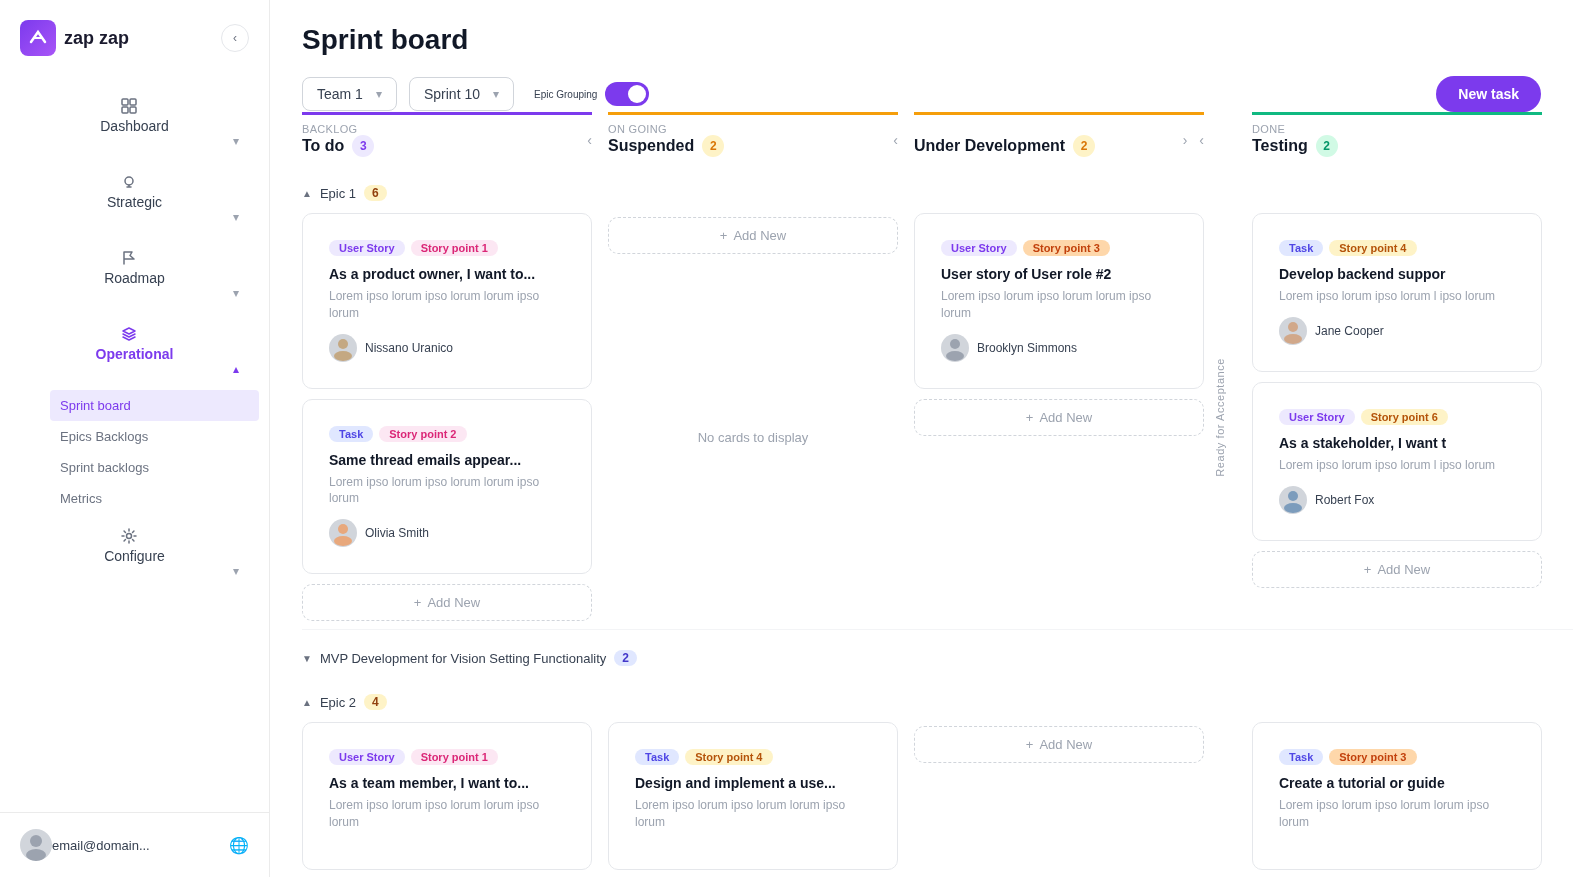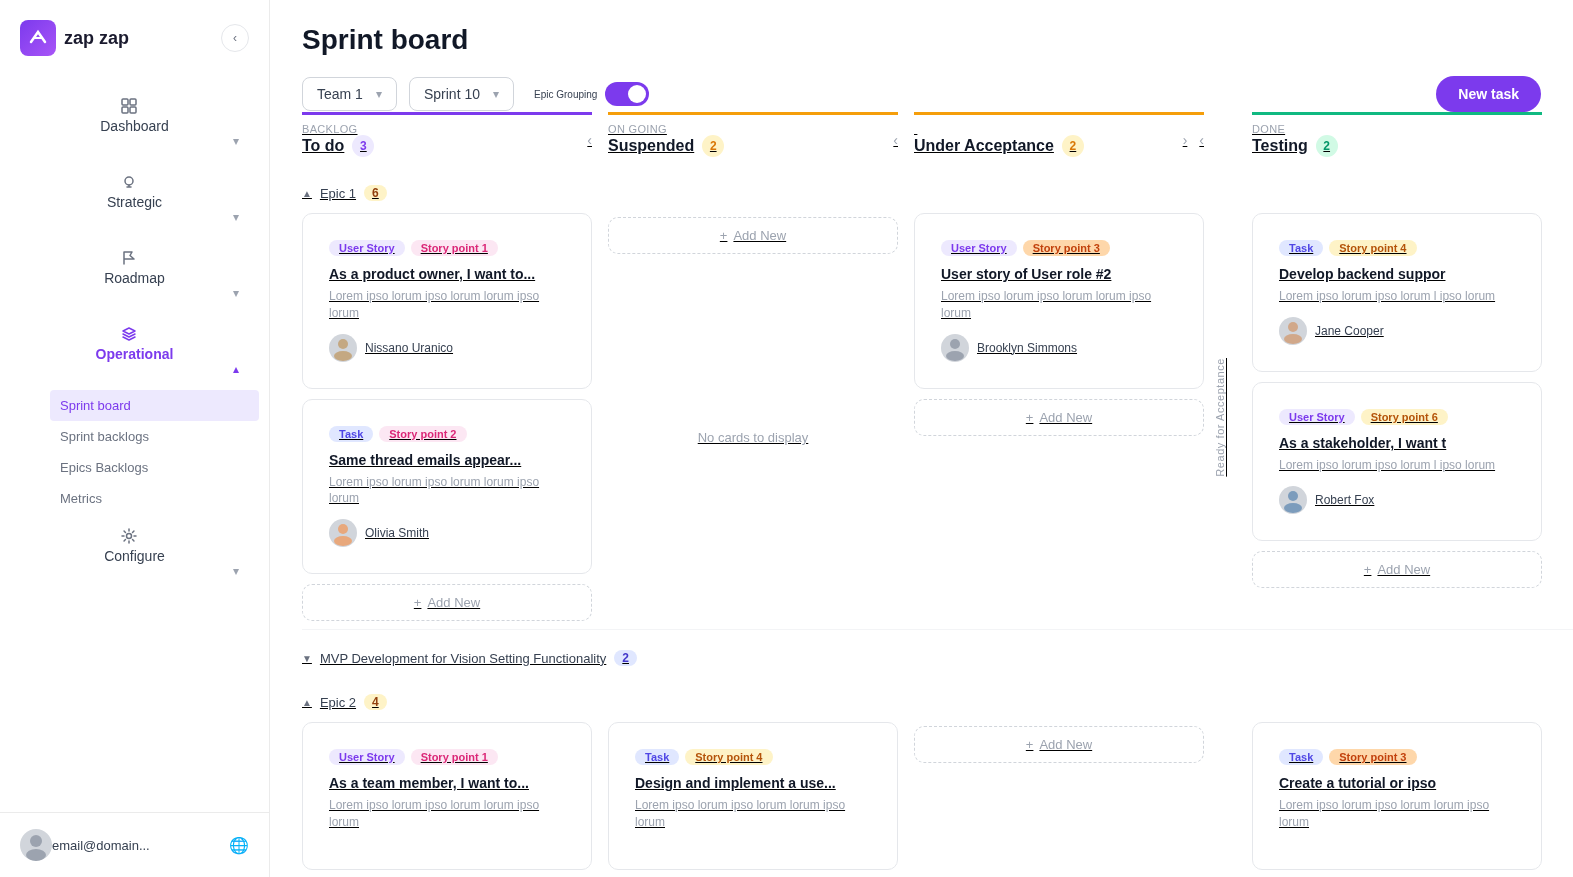--- a/index.html
+++ b/index.html
@@ -189,21 +189,20 @@
       font-size: 14px;
       font-weight: 600;
       cursor: pointer;
     }
 
     
     .board-container {
       flex: 1;
       overflow: auto;
       padding: 0 0 0 32px;
-      text-decoration: underline;
     }
     .epic-group-header {
       display: flex;
       align-items: center;
       padding: 16px 0 12px 0;
       font-size: 13px;
       color: #374151;
       font-weight: 500;
       gap: 8px;
     }
@@ -434,22 +433,22 @@
         <svg width="16" height="16" viewBox="0 0 16 16" fill="none">
             <path d="M2 8l6 3 6-3M2 11l6 3 6-3M8 2L2 5l6 3 6-3-6-3z" stroke="#7c3aed" stroke-width="1.5" stroke-linecap="round" stroke-linejoin="round"></path>
           </svg>
       </span>
       <span style="color:#7c3aed;font-weight:600;">Operational</span>
       <span class="nav-arrow" style="color:#7c3aed;">▴</span>
     </div>
 
     <div class="nav-sub">
       <div class="nav-sub-item active">Sprint board</div>
+      <div class="nav-sub-item">Epics Backlogs</div>
       <div class="nav-sub-item">Sprint backlogs</div>
-      <div class="nav-sub-item">Epics Backlogs</div>
       <div class="nav-sub-item">Metrics</div>
     </div>
 
     <div class="nav-item">
       <span class="nav-icon">
         <svg width="16" height="16" viewBox="0 0 16 16" fill="none">
             <circle cx="8" cy="8" r="2.5" stroke="#6b7280" stroke-width="1.5"></circle>
             <path d="M8 1v2M8 13v2M1 8h2M13 8h2M3.05 3.05l1.41 1.41M11.54 11.54l1.41 1.41M3.05 12.95l1.41-1.41M11.54 4.46l1.41-1.41" stroke="#6b7280" stroke-width="1.5" stroke-linecap="round"></path>
           </svg>
       </span>
@@ -519,21 +518,21 @@
           <span class="col-chevron">‹</span>
         </div>
       </div>
 
       <div style="display:flex;min-width:322px;width:322px;margin-right:16px;">
         <div style="min-width:290px;width:290px;">
           <div class="col-header col-dev">
             <div>
               <div class="col-category">&nbsp;</div>
               <div style="display:flex;align-items:center;gap:8px;">
-                <span class="col-title">Under Acceptance</span>
+                <span class="col-title">Under Development</span>
                 <span class="col-count count-orange">2</span>
               </div>
             </div>
             <span class="col-chevron2" style="margin-left:auto;">›</span>
             <span class="col-chevron2" style="margin-left:4px;">‹</span>
           </div>
         </div>
         <div style="width:32px;"></div>
       </div>
 
@@ -726,20 +725,20 @@
         </div>
         <div style="width:32px;"></div>
       </div>
 
       <div style="min-width:290px;width:290px;margin-right:16px;">
         <div class="card">
           <div class="card-tags">
             <span class="tag tag-task">Task</span>
             <span class="tag tag-sp3">Story point 3</span>
           </div>
-          <div class="card-title">Create a tutorial or ipso</div>
+          <div class="card-title">Create a tutorial or guide</div>
           <div class="card-desc">Lorem ipso lorum ipso lorum lorum ipso lorum</div>
         </div>
       </div>
     </div>
 
   </div>
 </div>
 
 </body></html>

